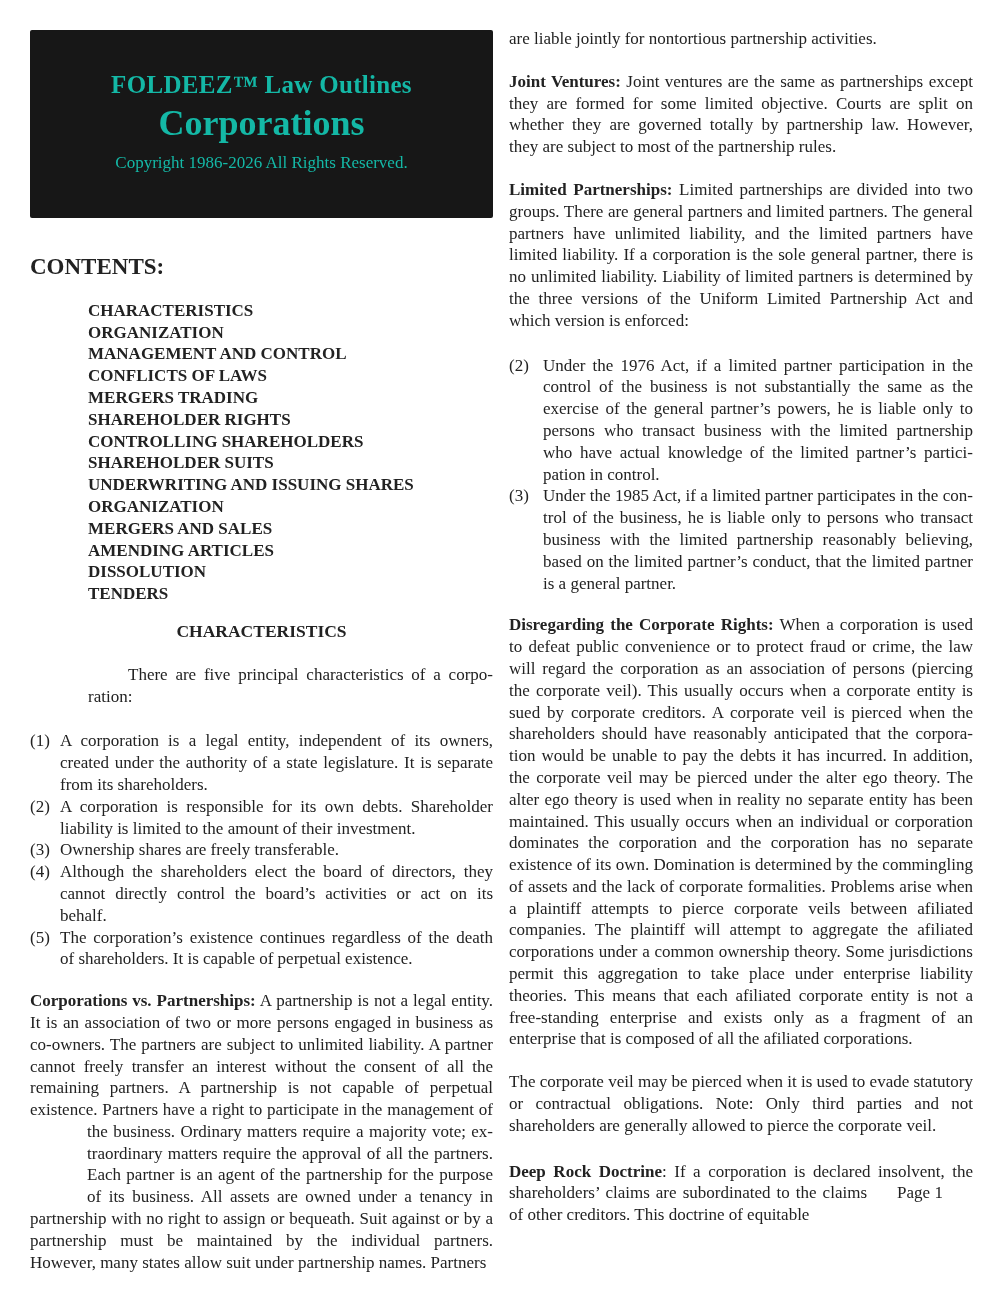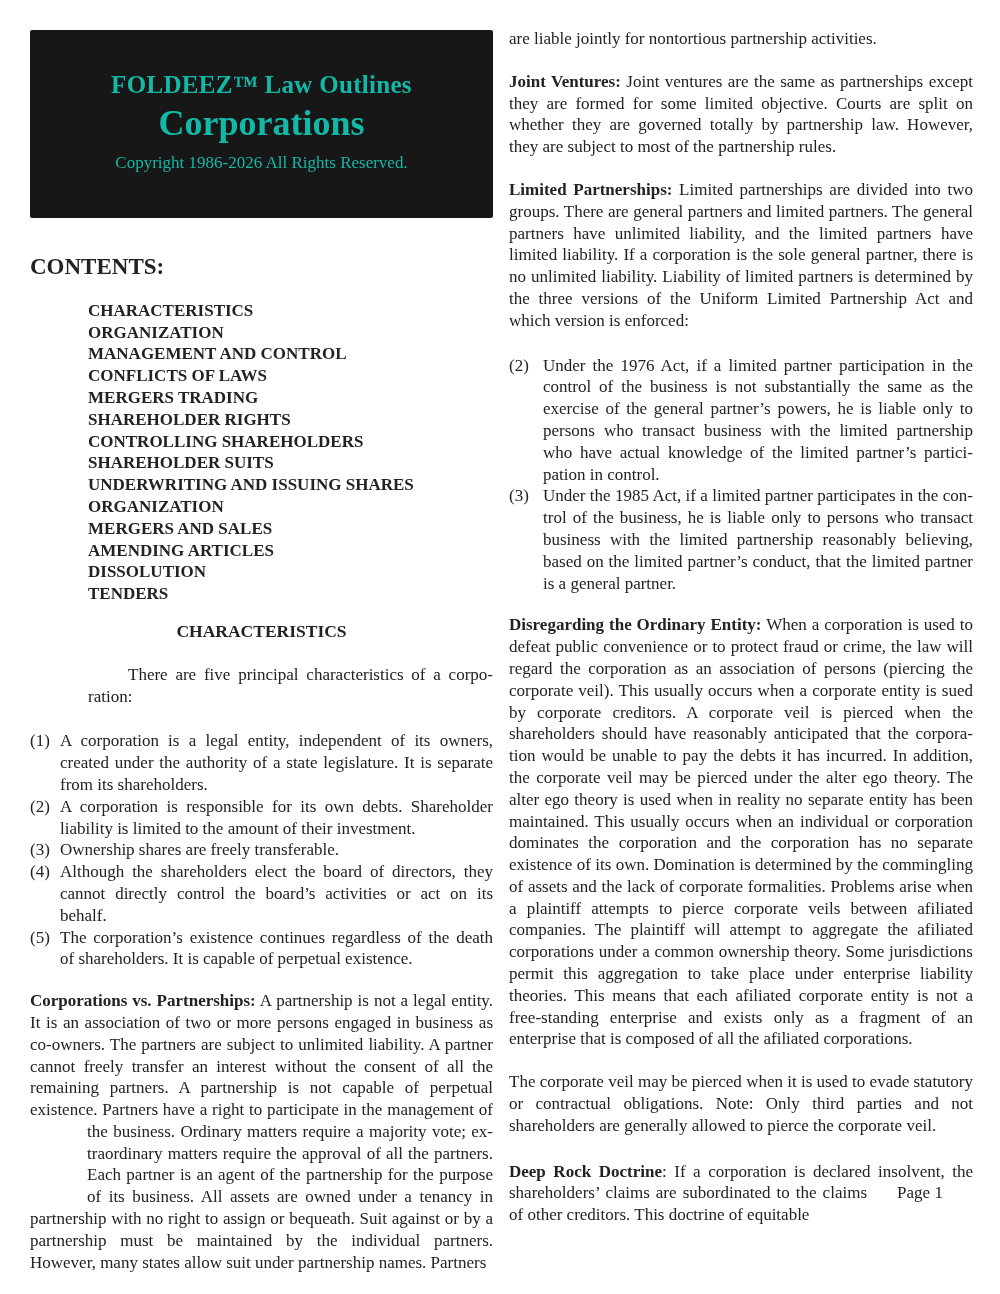--- a/index.html
+++ b/index.html
@@ -137,21 +137,21 @@
       <b>Limited Partnerships:</b>
       <span>Limited partnerships are divided into two groups. There are general partners and limited partners. The general partners have unlimited liability, and the limited partners have limited liability. If a corporation is the sole general partner, there is no unlimited liability. Liability of limited partners is de­termined by the three versions of the Uniform Limited Partnership Act and which version is enforced:</span>
     </div>
 
     <div class="numbered-group">
       <div class="li"><span class="num">(2)</span><span>Under the 1976 Act, if a limited partner participation in the control of the business is not substantially the same as the exercise of the general partner’s powers, he is liable only to persons who transact business with the limited partnership who have actual knowledge of the limited partner’s partici­pation in control.</span></div>
       <div class="li"><span class="num">(3)</span><span>Under the 1985 Act, if a limited partner participates in the con­trol of the business, he is liable only to persons who transact business with the limited partnership reasonably believing, based on the limited partner’s conduct, that the limited partner is a general partner.</span></div>
     </div>
 
     <div class="para tight j">
-      <b>Disregarding the Ordinary Entity:</b>
+      <b>Disregarding the Corporate Rights:</b>
       <span>When a corporation is used to defeat public convenience or to protect fraud or crime, the law will regard the corporation as an association of persons (piercing the corporate veil). This usually occurs when a corporate entity is sued by corporate creditors. A corporate veil is pierced when the shareholders should have reasonably anticipated that the corpora­tion would be unable to pay the debts it has incurred. In addition, the corporate veil may be pierced under the alter ego theory. The alter ego theory is used when in reality no separate entity has been maintained. This usually occurs when an individual or corporation dominates the corporation and the corporation has no separate existence of its own. Domination is determined by the commin­gling of assets and the lack of corporate formalities. Problems arise when a plaintiff attempts to pierce corporate veils between afiliated companies. The plaintiff will attempt to aggregate the afiliated corporations under a common ownership theory. Some jurisdictions permit this aggregation to take place under enterprise liability theories. This means that each afiliated corporate entity is not a free-standing enterprise and exists only as a fragment of an enterprise that is composed of all the afiliated corporations.</span>
     </div>
 
     <div class="para j">
       <span>The corporate veil may be pierced when it is used to evade stat­utory or contractual obligations. Note: Only third parties and not shareholders are generally allowed to pierce the corporate veil.</span>
     </div>
 
     <div class="para deep j">
       <b>Deep Rock Doctrine</b><span>: If a corporation is declared insolvent,</span><span class="pagebox">
           <span>Page 1</span>

